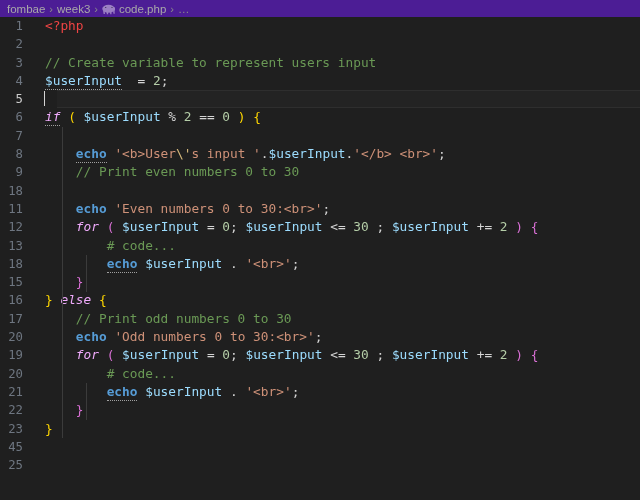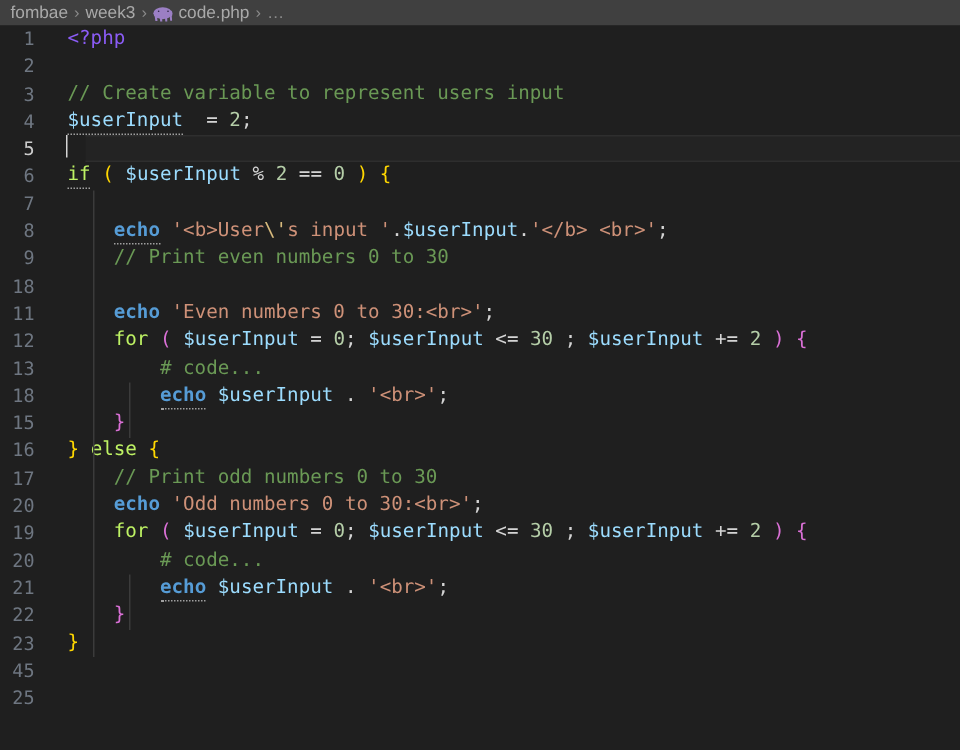--- a/index.html
+++ b/index.html
@@ -16,21 +16,21 @@
 
   
   .breadcrumb {
     height: 17px;
     display: flex;
     align-items: center;
     padding: 0 0 0 7px;
     font-family: "Liberation Sans", sans-serif;
     font-size: 11.5px;
     color: #a9a9a9;
-    background: #404040;
+    background: #4c1d95;
     white-space: nowrap;
     user-select: none;
   }
   .crumb { color: #a9a9a9; }
   .crumb-sep {
     color: #8b8b8b;
     margin: 0 4px;
     font-size: 11px;
   }
   .php-icon {
@@ -110,22 +110,22 @@
   
   .guide {
     position: absolute;
     width: 1px;
     background: #3b3b3b;
     pointer-events: none;
     z-index: 1;
   }
 
   
-  .t-tag      { color: #8b5cf6; }
-  .t-kw       { color: #bef264; }
+  .t-tag      { color: #ef4444; }
+  .t-kw       { color: #f0abfc; font-style: italic; }
   .t-fn       { color: #569cd6; font-weight: bold; }
   .t-var      { color: #9cdcfe; }
   .t-str      { color: #ce9178; }
   .t-num      { color: #b5cea8; }
   .t-cmt      { color: #6a9955; }
   .t-op       { color: #d4d4d4; }
   .t-txt      { color: #d4d4d4; }
   .t-esc      { color: #d7ba7d; }
   .b1         { color: #ffd700; }
   .b2         { color: #da70d6; }

